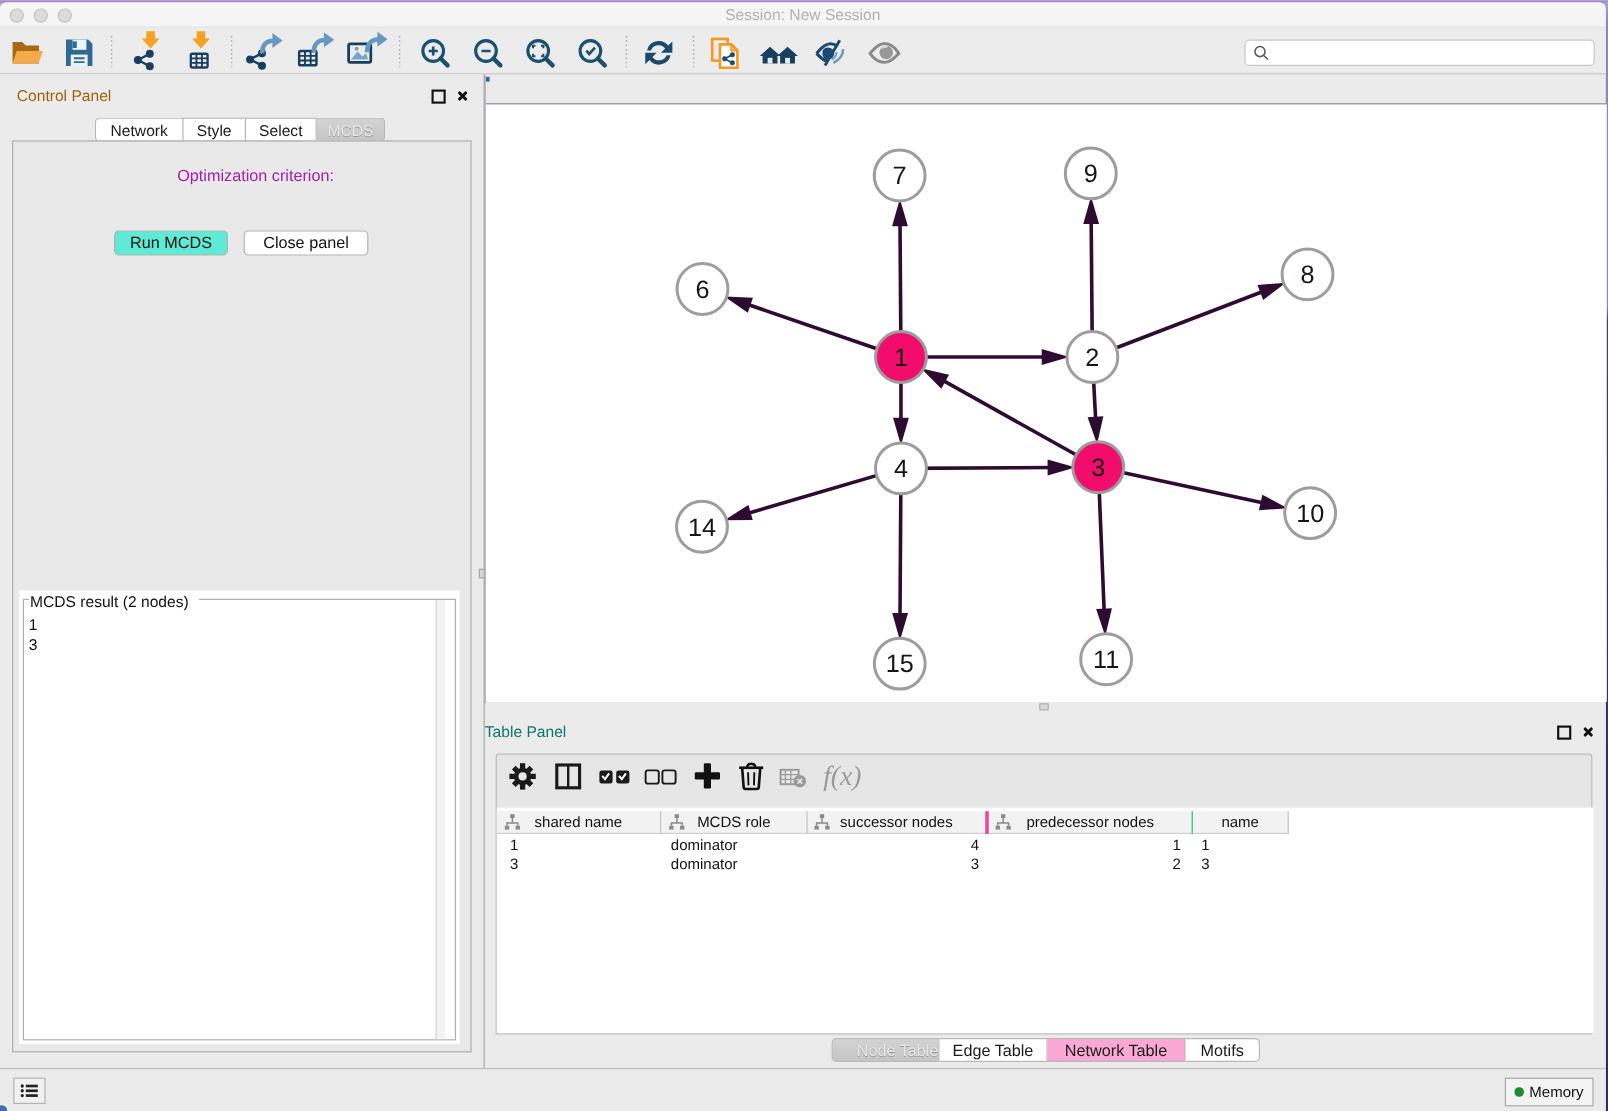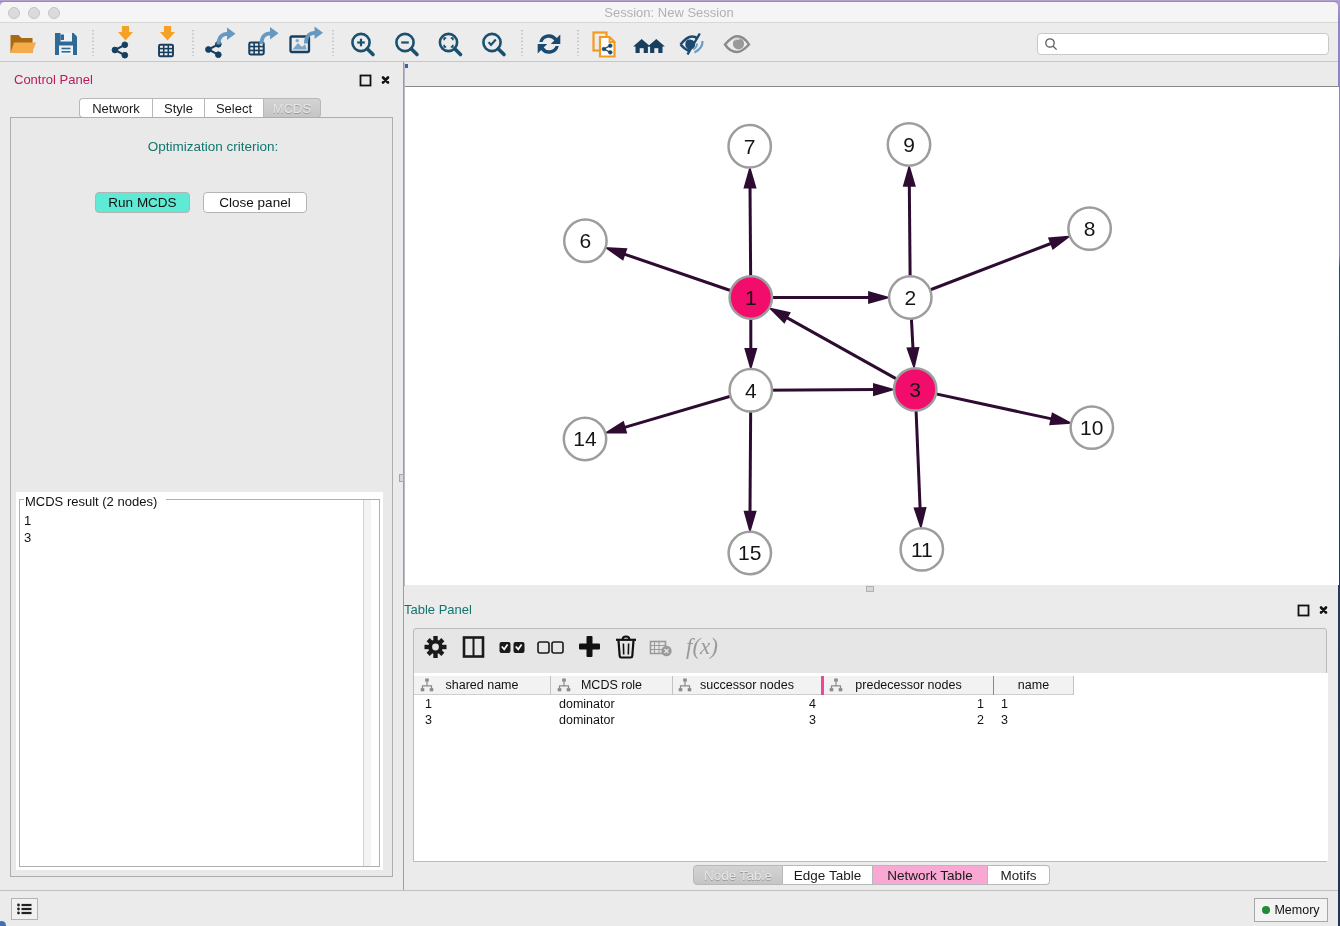--- a/index.html
+++ b/index.html
@@ -165,35 +165,35 @@
 
 <g transform="translate(737,21)">
         <path d="M -12 0.5 Q -5 -7.8 0 -7.8 Q 7 -7.8 12 0.5 Q 5 8 0 8 Q -7 8 -12 0.5 Z" fill="none" stroke="#8b8a8b" stroke-width="2.4"></path>
         <circle cx="1.5" cy="-0.2" r="5.6" fill="#9a999a"></circle>
         <path d="M -2.5 -3.8 A 5 5 0 0 1 2.5 -4.8" fill="none" stroke="#d8d7d8" stroke-width="1.8"></path>
       </g>
 </g>
 </svg>
 
 <div class="abs" style="left:0;top:62px;width:403px;height:828px;background:#ecebec">
-  <div class="abs" style="left:14px;top:10px;font-size:13px;color:#be185d">Control Panel</div>
+  <div class="abs" style="left:14px;top:10px;font-size:13px;color:#a16207">Control Panel</div>
   <svg class="abs" style="left:359px;top:12px" width="34" height="13">
       <rect x="1.5" y="1.5" width="10" height="10" fill="none" stroke="#111" stroke-width="1.8"></rect>
       <path d="M 24 2 L 29 7 M 29 2 L 24 7" stroke="#111" stroke-width="2.6" stroke-linecap="round" transform="translate(0,1.5)"></path>
     </svg>
 
   <div class="abs" style="left:79px;top:36px;height:20px;display:flex;font-size:13px;color:#1a1a1a">
     <div style="width:73px;background:#fff;border:1px solid #b9b8b9;border-right:none;border-radius:4px 0 0 4px;text-align:center;line-height:19px">Network</div>
     <div style="width:52px;background:#fff;border:1px solid #b9b8b9;border-right:none;text-align:center;line-height:19px">Style</div>
     <div style="width:60px;background:#fff;border:1px solid #b9b8b9;text-align:center;line-height:19px">Select</div>
     <div style="width:57px;background:linear-gradient(#d4d3d4,#c6c5c6);border:1px solid #b9b8b9;border-left:none;border-radius:0 4px 4px 0;text-align:center;line-height:19px;color:#e8e7e8;text-shadow:0 1px 0 #9a999a">MCDS</div>
   </div>
 
   <div class="abs" style="left:10px;top:55px;width:383px;height:760px;border:1px solid #aeadae;background:#eae9ea"></div>
-  <div class="abs" style="left:0;top:77px;width:429px;font-size:13.5px;color:#0f766e;text-align:center"><span style="margin-left:-3px">Optimization criterion:</span></div>
+  <div class="abs" style="left:0;top:77px;width:429px;font-size:13.5px;color:#a21caf;text-align:center"><span style="margin-left:-3px">Optimization criterion:</span></div>
 
 
   <div class="abs" style="left:95px;top:130px;width:95px;height:21px;background:#5eead4;border:1px solid #b5b4b5;border-radius:4px;font-size:13.5px;color:#111;text-align:center;line-height:19px">Run MCDS</div>
   <div class="abs" style="left:203px;top:130px;width:104px;height:21px;background:#fff;border:1px solid #b5b4b5;border-radius:4px;font-size:13.5px;color:#111;text-align:center;line-height:19px">Close panel</div>
 
   <div class="abs" style="left:16px;top:430px;width:367px;height:378px;background:#fff"></div>
   <div class="abs" style="left:19px;top:437px;width:361px;height:368px;border:1px solid #b0afb0"></div>
   <div class="abs" style="left:24px;top:432px;width:142px;height:13px;background:#fff;font-size:13px;color:#111;padding-left:1px">MCDS result (2 nodes)</div>
   <div class="abs" style="left:24px;top:451px;font-size:13px;color:#111;line-height:16.5px">1<br>3</div>
   <div class="abs" style="left:363px;top:438px;width:8px;height:366px;background:#f4f3f4;border-left:1px solid #d4d3d4"></div>
@@ -371,21 +371,21 @@
   </div>
   <div class="abs" style="left:10px;top:116px;width:660px;height:16px;font-size:12.5px;color:#111">
     <div class="abs" style="left:11px">3</div>
       <div class="abs" style="left:145px">dominator</div>
       <div class="abs" style="left:340px;width:62px;text-align:right">3</div>
       <div class="abs" style="left:520px;width:50px;text-align:right">2</div>
       <div class="abs" style="left:587px">3</div>
   </div>
 
   <div class="abs" style="left:289px;top:268px;height:20px;display:flex;font-size:13.5px;color:#1a1a1a">
-    <div style="width:90px;background:linear-gradient(#d4d3d4,#c6c5c6);border:1px solid #b9b8b9;border-radius:4px 0 0 4px;text-align:center;line-height:19px;color:#e8e7e8;text-shadow:0 1px 0 #9a999a">Node Table</div>
+    <div style="width:90px;background:linear-gradient(#d4d3d4,#c6c5c6);border:1px solid #b9b8b9;border-radius:4px 0 0 4px;text-align:right;line-height:19px;color:#e8e7e8;text-shadow:0 1px 0 #9a999a">Node Table</div>
     <div style="width:90px;background:#fff;border:1px solid #b9b8b9;border-left:none;text-align:center;line-height:19px">Edge Table</div>
     <div style="width:115px;background:#f9a8d4;border:1px solid #b9b8b9;border-left:none;text-align:center;line-height:19px">Network Table</div>
     <div style="width:62px;background:#fff;border:1px solid #b9b8b9;border-left:none;border-radius:0 4px 4px 0;text-align:center;line-height:19px">Motifs</div>
   </div>
 </div>
 
 <div class="abs" style="left:0;top:890px;width:1338px;height:36px;background:#ecebec;border-top:1px solid #c2c1c2">
   <div class="abs" style="left:11px;top:7px;width:27px;height:22px;background:#f2f1f2;border:1px solid #b5b4b5">
     <svg width="15" height="12" style="position:absolute;left:5px;top:4px" viewBox="0 0 15 12">
         <g fill="#222">

